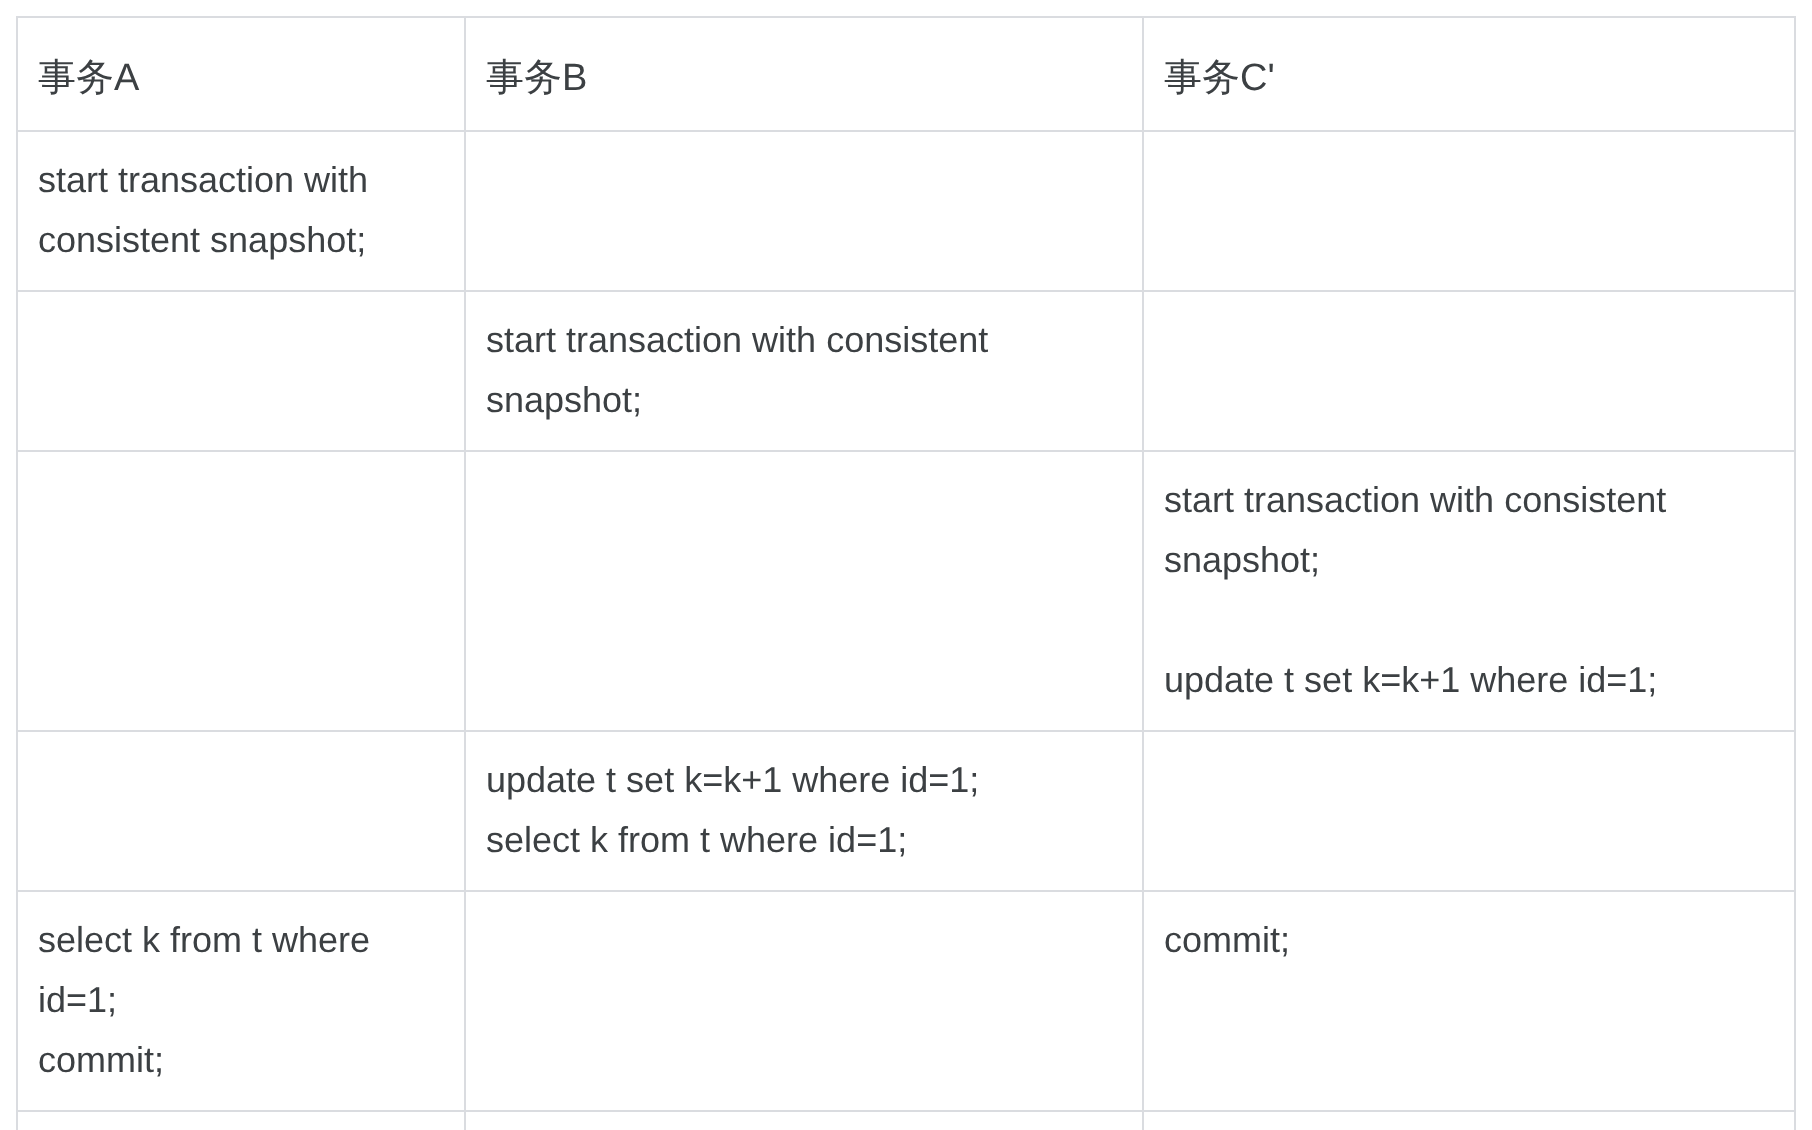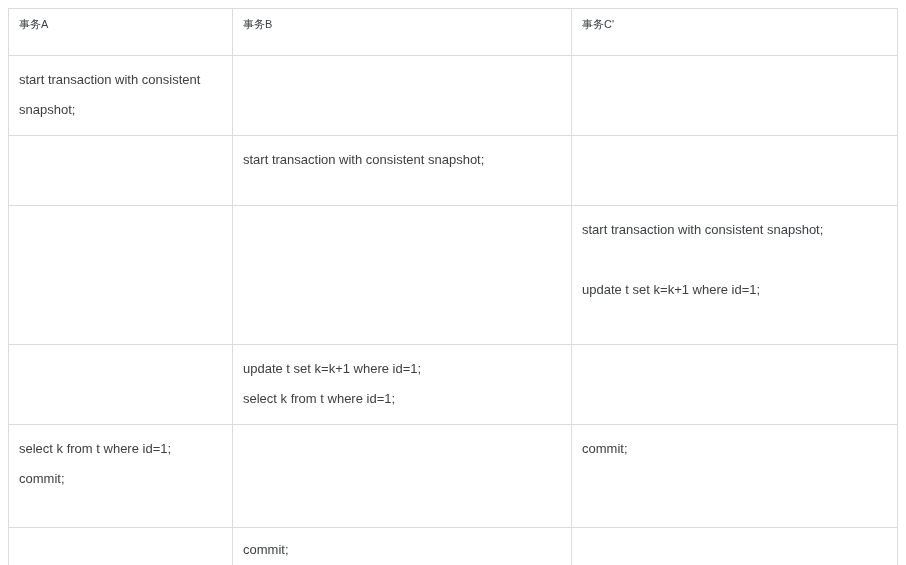--- a/index.html
+++ b/index.html
@@ -40,32 +40,32 @@
   table.txn-table col.c2 { width: 339px; }
   table.txn-table col.c3 { width: 326px; }
 
   table.txn-table th,
   table.txn-table td {
     border: 1px solid #dadce0;
     vertical-align: top;
     text-align: left;
     font-weight: normal;
     color: #3c4043;
-    font-size: 13px;
+    font-size: 18px;
     line-height: 30px;
     padding: 9px 10px 10px 10px;
     box-sizing: border-box;
     word-wrap: break-word;
     overflow-wrap: break-word;
   }
 
   table.txn-table th {
     height: 47px;
-    padding-top: 0;
-    font-size: 11px;
+    padding-top: 16px;
+    font-size: 19px;
   }
 
   
   tr.r1 td { height: 73px; }
   tr.r2 td { height: 70px; }
   tr.r3 td { height: 139px; }
   tr.r4 td { height: 68px; }
   tr.r5 td { height: 103px; }
   tr.r6 td { height: 45px; padding-top: 7px; }
 

